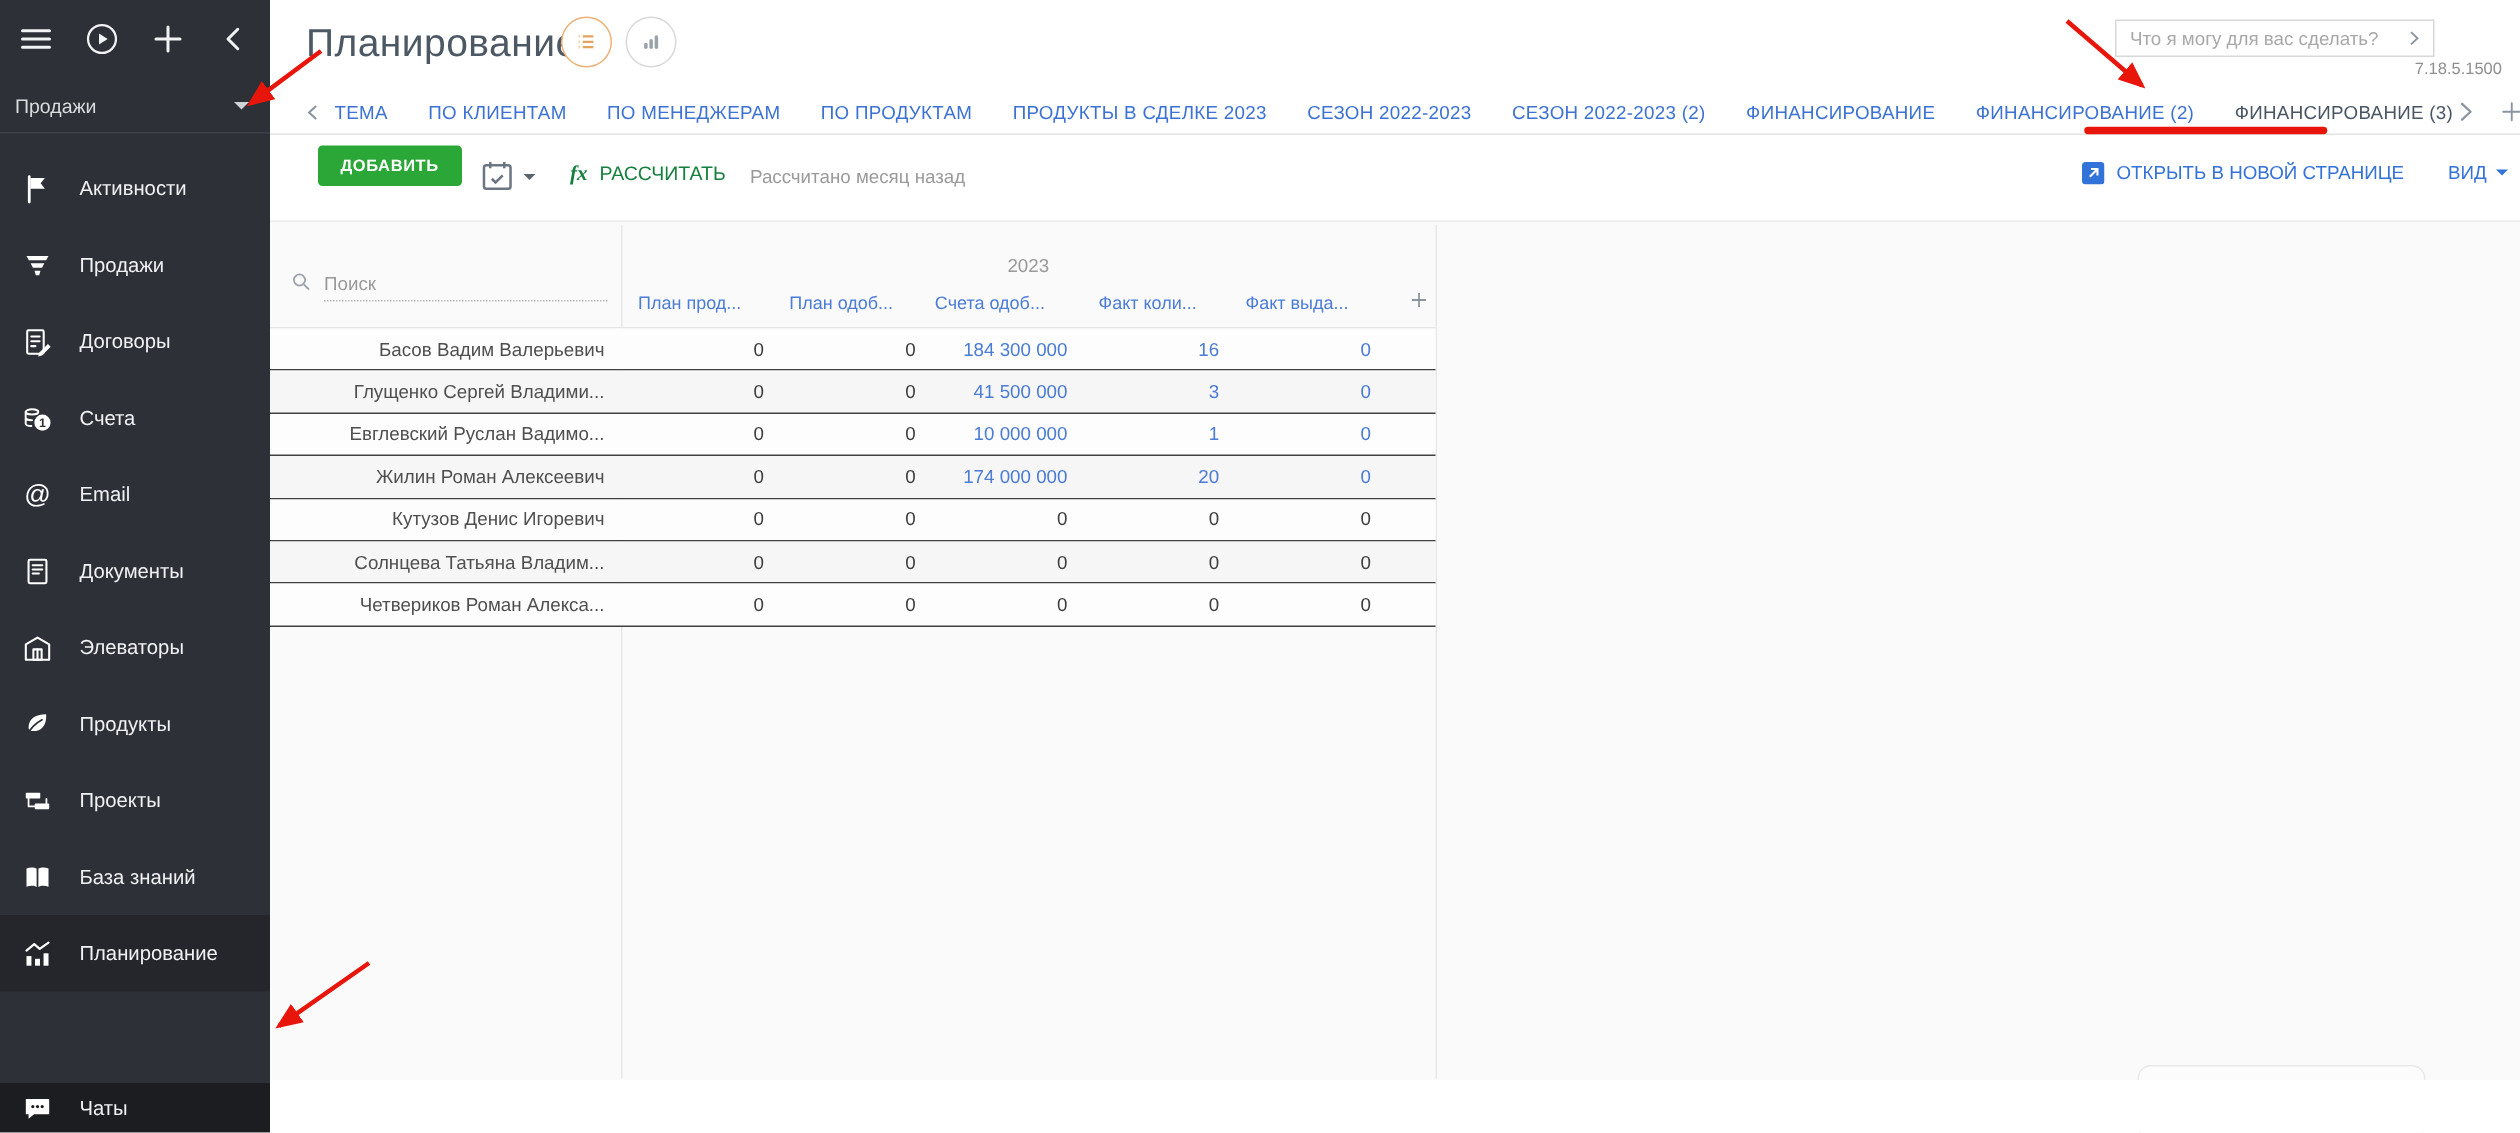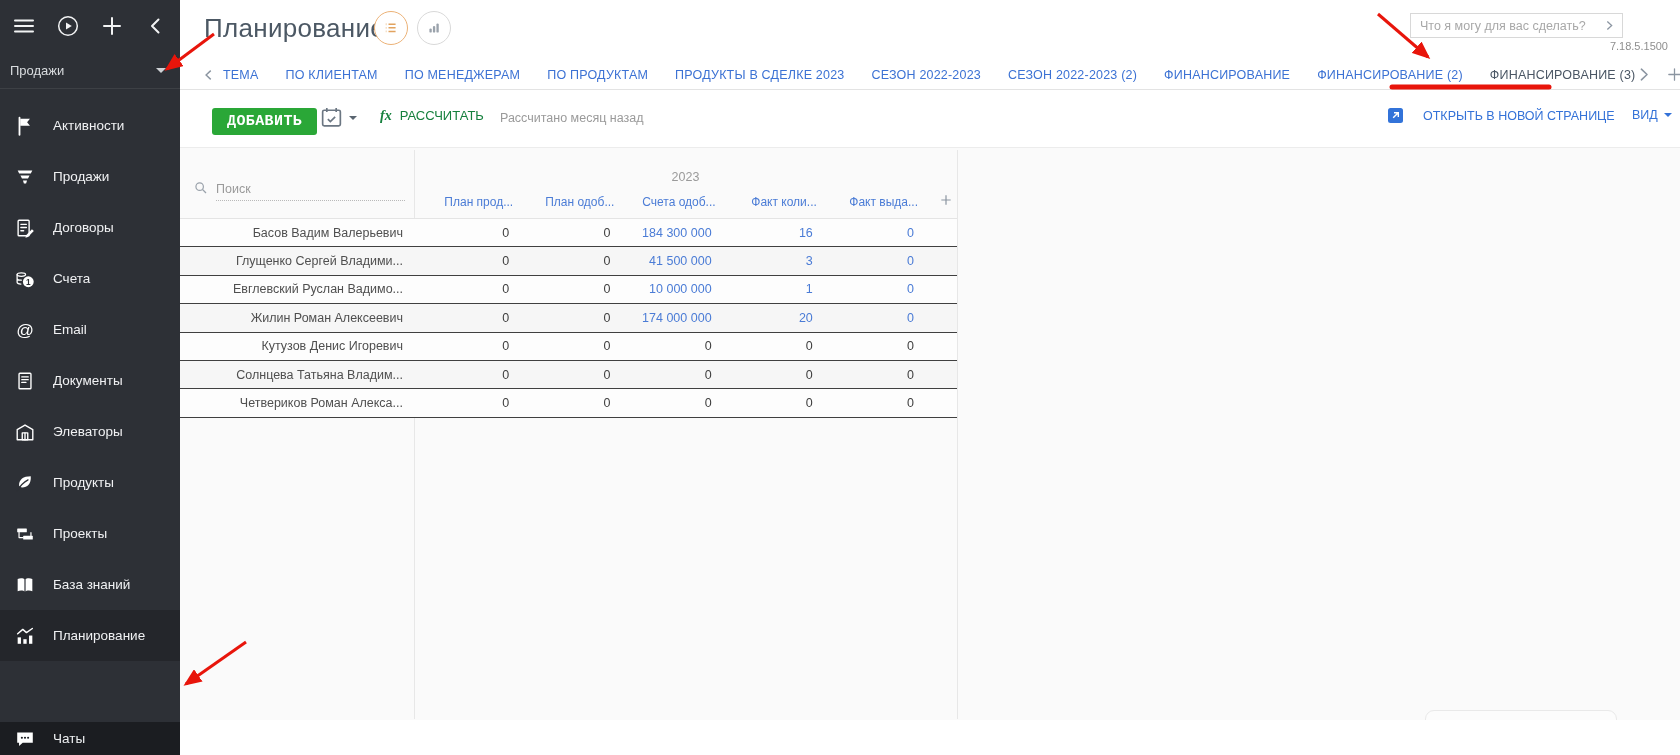--- a/index.html
+++ b/index.html
@@ -38,39 +38,39 @@
 
   .tabs-row { position:absolute; top:60px; left:0; right:0; height:30px; border-bottom:1px solid #e3e3e3; display:flex; align-items:center; padding-left:22px; }
   .tab-scroll { color:#8b95a1; width:15px; cursor:pointer; flex:none; }
   .tabs { display:flex; gap:27px; margin-left:6px; align-items:center; }
   .tab { font-size:12.5px; color:#3c72d4; white-space:nowrap; cursor:pointer; letter-spacing:0.2px; }
   .tab.active { color:#4a5664; }
   .tab-actions { margin-left:auto; display:flex; align-items:center; gap:14px; padding-right:14px; color:#8b95a1; }
   .ta-btn { width:17px; height:17px; cursor:pointer; display:flex; align-items:center; }
 
   .toolbar { position:absolute; top:91px; left:0; right:0; height:56px; }
-  .btn-add { position:absolute; left:32px; top:17px; height:27px; padding:0 15px; background:#2aa737; color:#fff; font-size:15px; font-weight:bold; border:none; border-radius:3px; letter-spacing:0.4px; cursor:pointer; font-family:Liberation Mono, monospace; }
+  .btn-add { position:absolute; left:32px; top:6px; height:27px; padding:0 15px; background:#2aa737; color:#fff; font-size:11px; font-weight:bold; border:none; border-radius:3px; letter-spacing:0.4px; cursor:pointer; font-family:Liberation Sans, sans-serif; }
   .cal-btn { position:absolute; left:139px; top:14px; display:flex; align-items:center; gap:5px; color:#6b7682; cursor:pointer; }
   .caret-dark { width:0;height:0;border-left:4px solid transparent;border-right:4px solid transparent;border-top:4px solid #5a6570; }
   .calc { position:absolute; left:200px; top:17px; display:flex; gap:8px; align-items:baseline; color:#15803d; font-size:13px; cursor:pointer; }
   .fx { font-family:"Liberation Serif",serif; font-style:italic; font-weight:bold; font-size:14px; }
   .calc-status { position:absolute; left:320px; top:20px; font-size:12.5px; color:#9a9a9a; }
-  .open-new { position:absolute; left:1208px; top:17px; display:flex; gap:20px; align-items:center; color:#3472d8; font-size:12.5px; cursor:pointer; }
+  .open-new { position:absolute; left:1208px; top:17px; display:flex; gap:8px; color:#3472d8; font-size:12.5px; cursor:pointer; }
   .view-dd { position:absolute; left:1452px; top:17px; display:flex; gap:6px; align-items:center; color:#3472d8; font-size:12.5px; cursor:pointer; }
   .caret-blue { width:0;height:0;border-left:4px solid transparent;border-right:4px solid transparent;border-top:4px solid #3472d8; }
 
   
   .grid-panel { position:absolute; top:147px; left:0; width:1500px; height:573px; background:#fafafa; border-top:1px solid #ececec; }
   .g-search { position:absolute; left:13px; top:32px; width:212px; display:flex; align-items:flex-start; gap:7px; }
   .g-search svg { color:#9aa2ab; flex:none; margin-bottom:3px; }
   .g-search input { flex:1; border:none; border-bottom:1px dotted #b9b9b9; outline:none; background:transparent; font-size:12.5px; padding:2px 0 4px 0; color:#666; font-family:"Liberation Sans",sans-serif; }
   .g-search input::placeholder { color:#9a9a9a; }
   .vline { position:absolute; top:2px; width:1px; background:#e7e7e7; height:569px; }
   .g-year { position:absolute; left:234px; top:22px; width:543px; text-align:center; color:#9a9a9a; font-size:12.5px; }
-  .g-cols { position:absolute; left:238px; top:47px; width:506px; display:flex; }
+  .g-cols { position:absolute; left:219px; top:47px; width:506px; display:flex; }
   .gcol { flex:1; text-align:right; padding-right:6px; font-size:12px; color:#4b7cd6; white-space:nowrap; overflow:hidden; cursor:pointer; }
   .g-col-add { position:absolute; left:758px; top:44px; width:18px; height:18px; color:#8b95a1; cursor:pointer; }
   .g-rows { position:absolute; left:0; top:70px; width:777px; border-top:1px solid #e4e4e4; }
   .grow { height:28.4px; display:flex; align-items:center; border-bottom:1px solid #404040; background:#fdfdfd; }
   .grow.alt { background:#f6f6f6; }
   .gname { width:234px; padding-right:11px; text-align:right; font-size:12.5px; color:#4f4f4f; white-space:nowrap; overflow:hidden; cursor:pointer; }
   .gvals { width:506px; display:flex; }
   .gval { flex:1; text-align:right; padding-right:6px; font-size:12.5px; color:#3f3f3f; cursor:pointer; }
   .gval.blue { color:#4b7cd6; }
   .ghost-rect { position:absolute; left:1245px; top:562px; width:192px; height:50px; border:1px solid #e9e9e9; border-radius:9px; background:#fcfcfc; z-index:1; }

